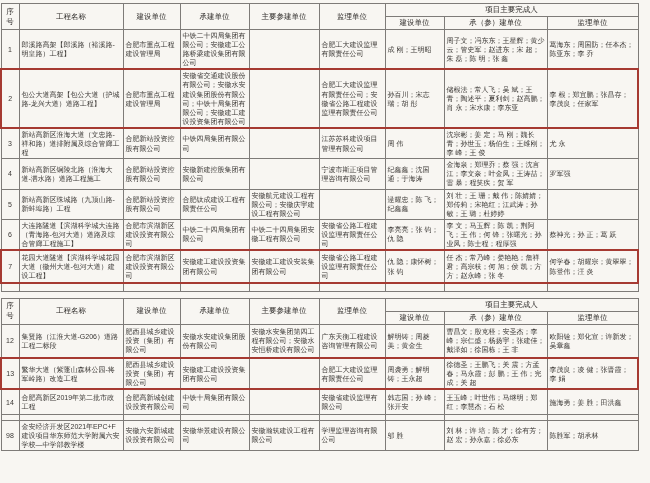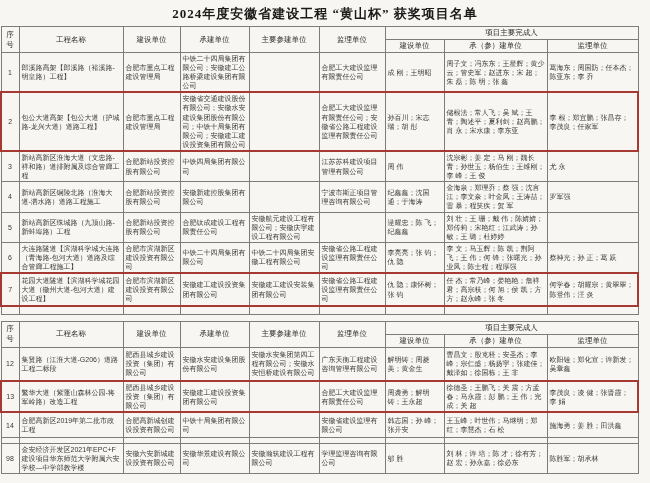--- a/index.html
+++ b/index.html
@@ -30,21 +30,20 @@
   table.awards th{text-align:center;font-size:7.5px;color:#2e2b29;}
   td.c{text-align:center;}
   tr.hl td{border-top:2px solid #a63a32;border-bottom:2px solid #a63a32;}
   tr.hl td:first-child{border-left:2px solid #a63a32;}
   tr.hl td:last-child{border-right:2px solid #a63a32;}
 </style>
 </head>
 <body>
 
 <div class="page">
-  <div class="title">2024年度安徽省建设工程 “黄山杯” 获奖项目名单</div>
   <table class="awards" id="table-1">
       <colgroup>
         <col style="width: 18px;">
         <col style="width: 104px;">
         <col style="width: 57px;">
         <col style="width: 69px;">
         <col style="width: 70px;">
         <col style="width: 66px;">
         <col style="width: 59px;">
         <col style="width: 103px;">

